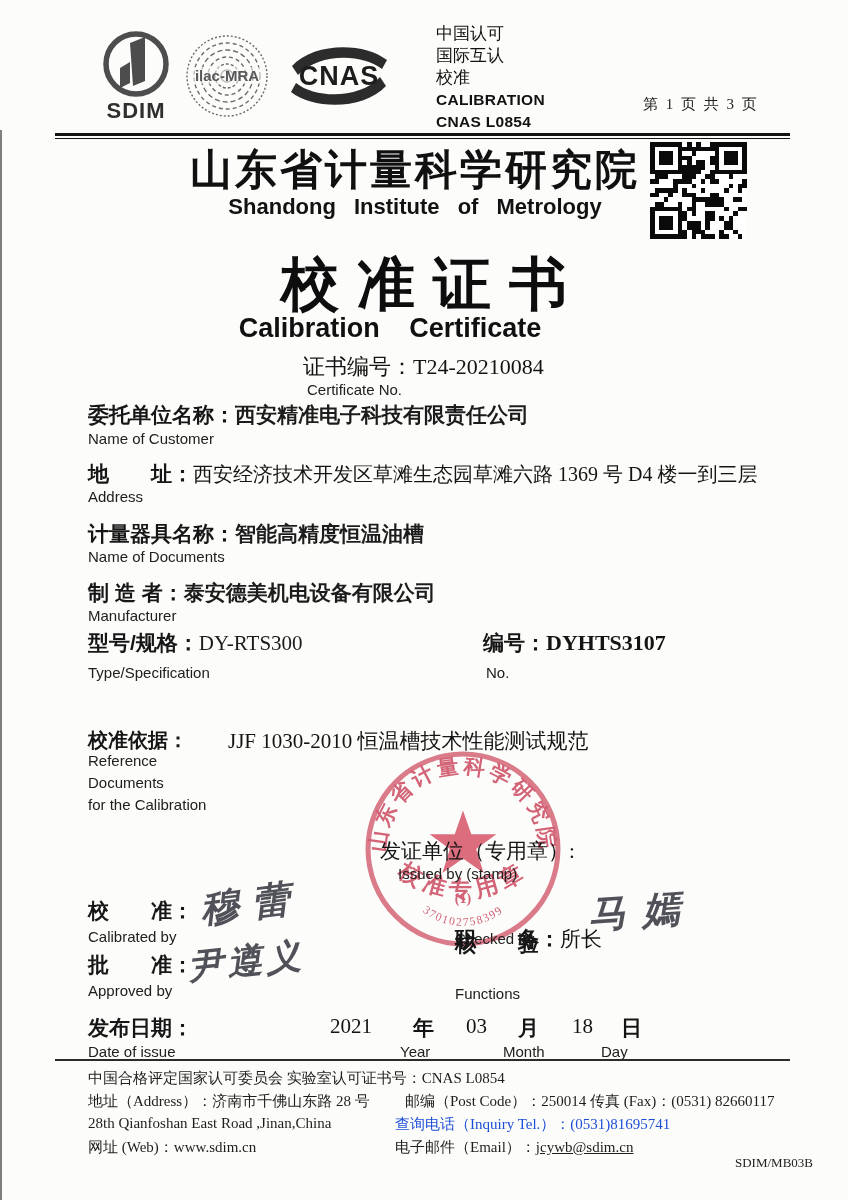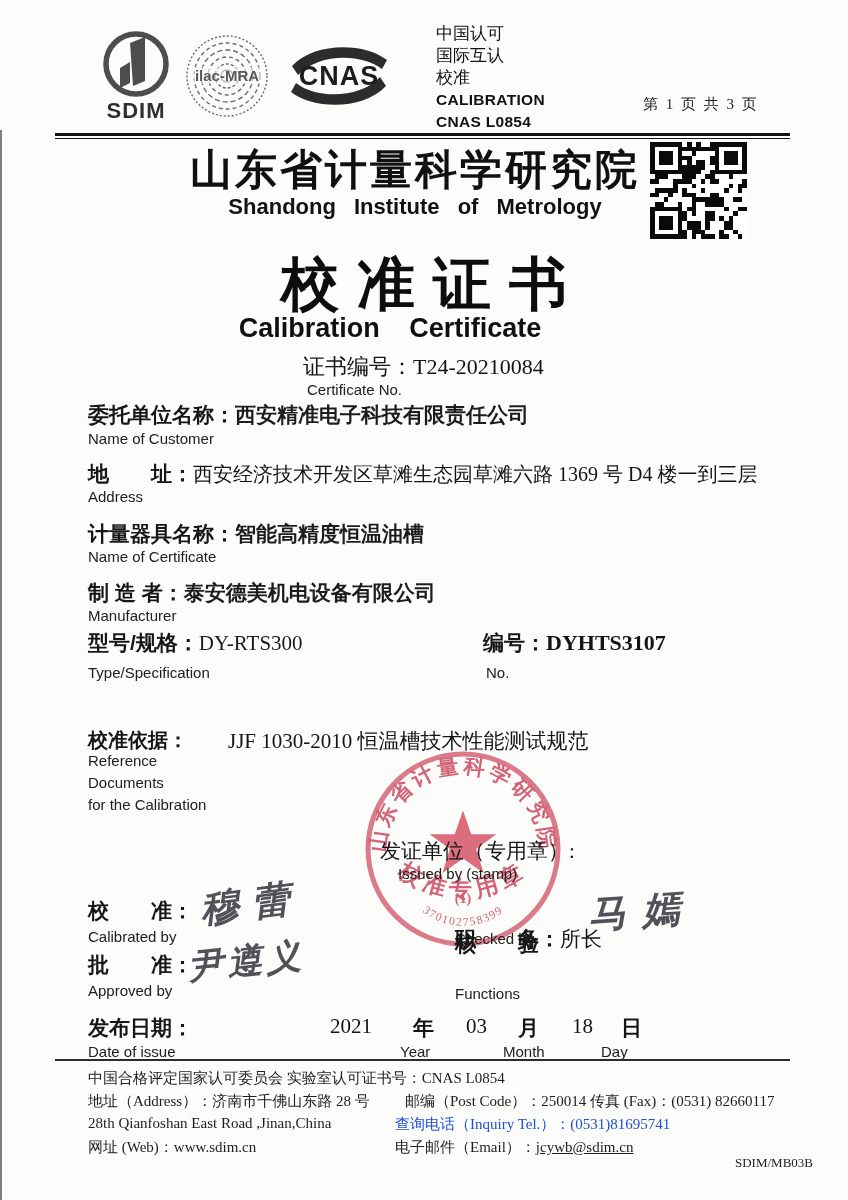--- a/index.html
+++ b/index.html
@@ -319,21 +319,21 @@
   <div class="abs sub" style="left:88px;top:430px;">Name of Customer</div>
 
   <div class="abs" style="left:88px;top:460px;">
     <span class="label">地　　址：</span><span class="value-serif" style="font-size:20px;">西安经济技术开发区草滩生态园草滩六路 1369 号 D4 楼一到三层</span>
   </div>
   <div class="abs sub" style="left:88px;top:488px;">Address</div>
 
   <div class="abs" style="left:88px;top:520px;">
     <span class="label">计量器具名称：</span><span class="value-sans">智能高精度恒温油槽</span>
   </div>
-  <div class="abs sub" style="left:88px;top:548px;">Name of Certificate</div>
+  <div class="abs sub" style="left:88px;top:548px;">Name of Documents</div>
 
   <div class="abs" style="left:88px;top:579px;">
     <span class="label">制 造 者：</span><span class="value-sans">泰安德美机电设备有限公司</span>
   </div>
   <div class="abs sub" style="left:88px;top:607px;text-align:right;">Manufacturer</div>
 
   <div class="abs" style="left:88px;top:629px;">
     <span class="label">型号/规格：</span><span class="value-sans" style="font-weight:400;">DY-RTS300</span>
   </div>
   <div class="abs" style="left:483px;top:629px;">

